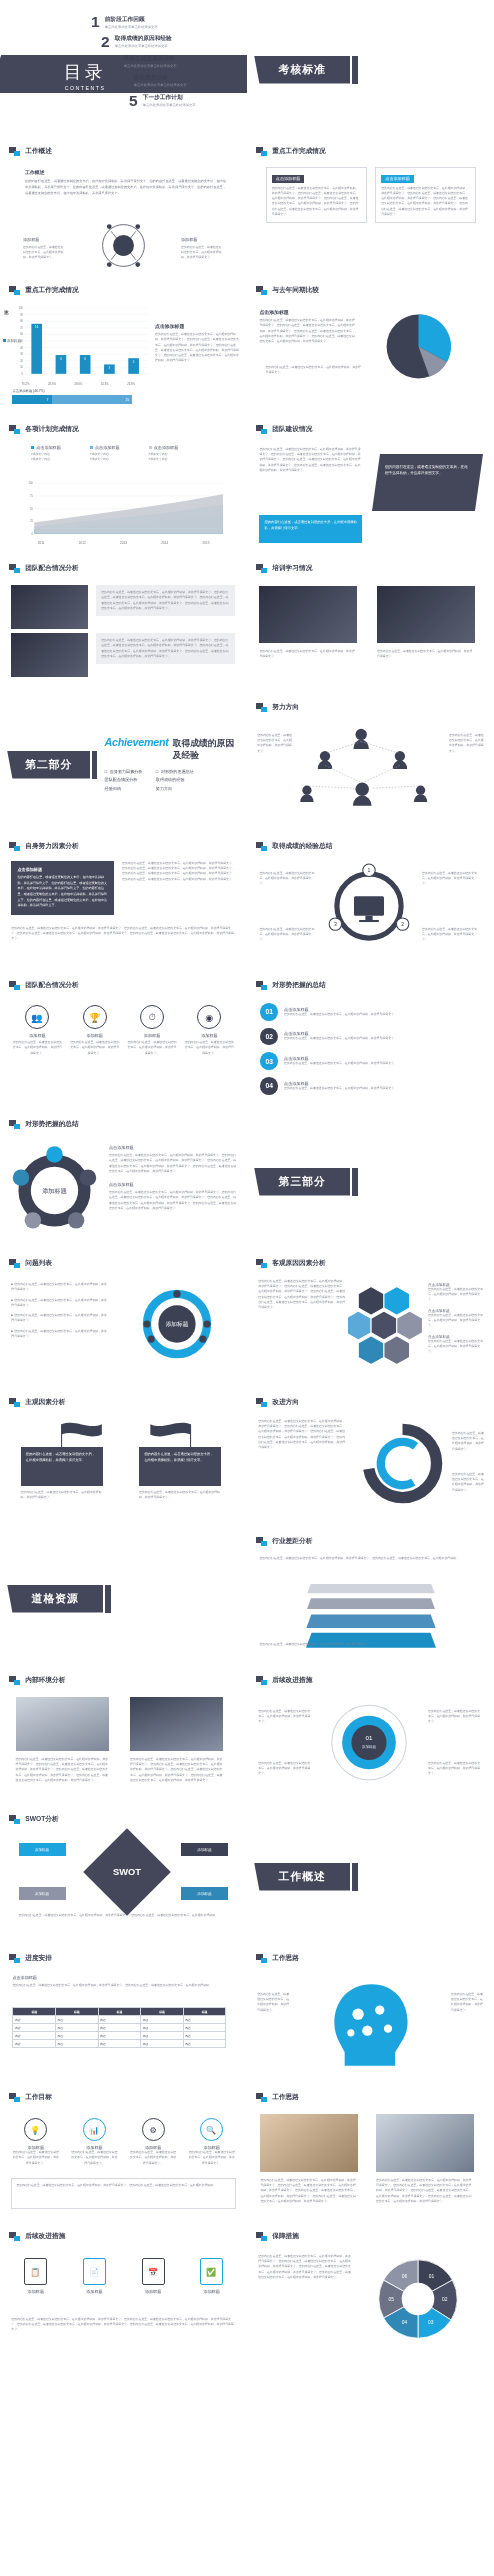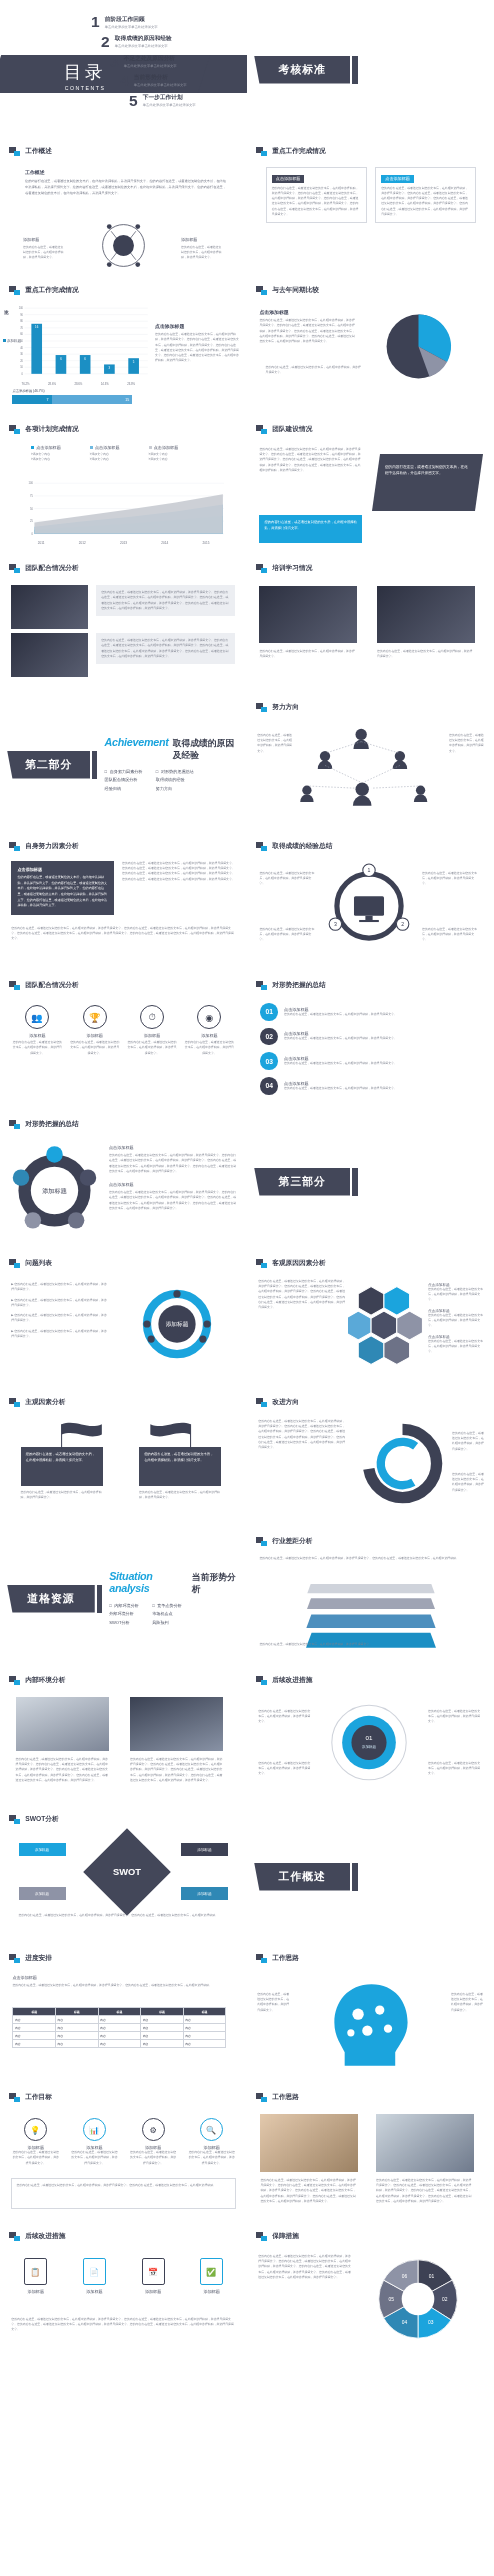--- a/index.html
+++ b/index.html
@@ -683,30 +683,20 @@
       <div class="tiny" style="position:absolute;left:205px;top:41px;width:33px">您的内容打在这里，或者通过复制您的文本后，在此框中选择粘贴，并选择只保留文字。</div>
       <div class="tiny" style="position:absolute;left:205px;top:82px;width:33px">您的内容打在这里，或者通过复制您的文本后，在此框中选择粘贴，并选择只保留文字。</div>
     </div>
   </div>
 
   <div class="row">
     <div class="slide">
       <div class="sec">
         <div class="plate">道格资源</div>
         <div class="bar"></div>
-        <div class="right">
-          <div class="hd">
-            <div class="en">Situation analysis</div>
-            <div class="cn">当前形势分析</div>
-          </div>
-          <ul>
-            <li><span>内部环境分析</span><br><span>外部环境分析</span><br><span>SWOT分析</span></li>
-            <li><span>竞争态势分析</span><br><span>市场机会点</span><br><span>风险预判</span></li>
-          </ul>
-        </div>
       </div>
     </div>
 
     <div class="slide">
       <div class="sq-title">
           <span class="sq">
             <i class="a"></i>
             <i class="b"></i>
           </span>
         <span>行业差距分析</span>

